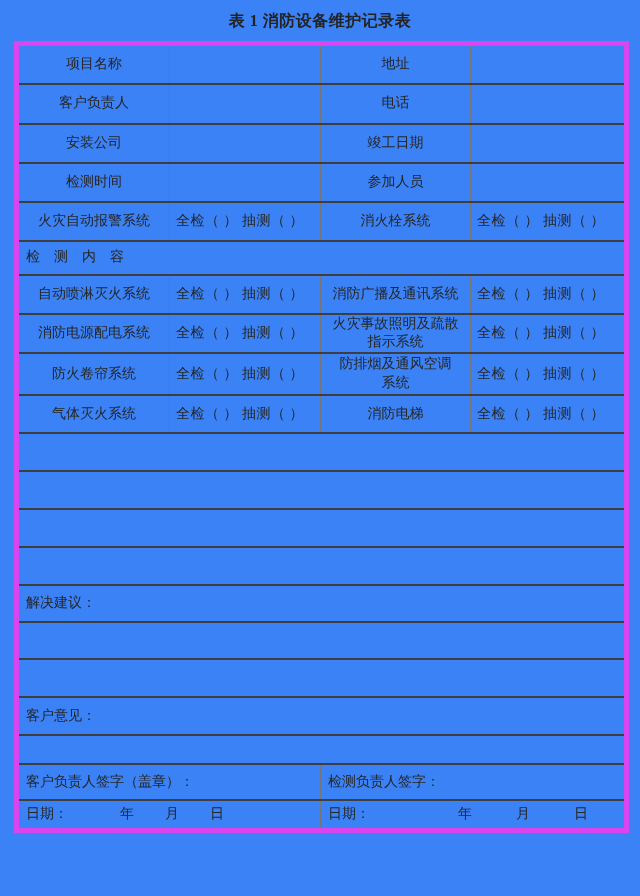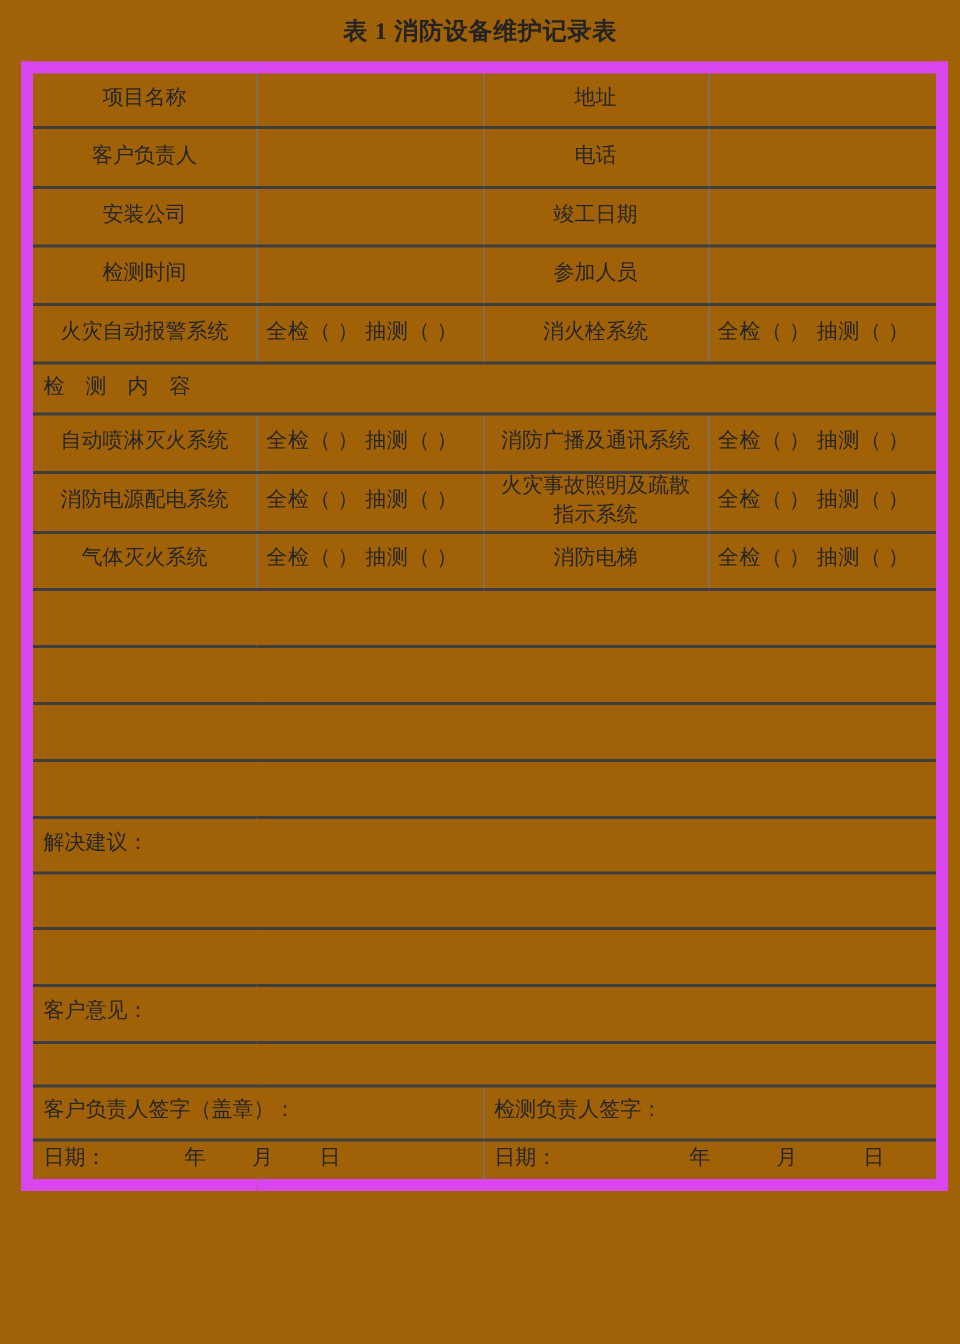--- a/index.html
+++ b/index.html
@@ -1,29 +1,29 @@
 <!DOCTYPE html>
 <html><head>
 <meta charset="utf-8">
 <style>
   html,body { margin:0; padding:0; }
   body { background:#ffffff; font-family:"Liberation Serif","DejaVu Serif",serif; }
   .page {
     position:relative; width:640px; height:896px;
-    background:#a16207; overflow:hidden;
+    background:#3b82f6; overflow:hidden;
   }
   .title {
     padding-top:11px; height:21px;
     text-align:center; font-size:16px; font-weight:600;
     color:#232323; letter-spacing:0.5px;
   }
   table.form {
     border-collapse:collapse; table-layout:fixed;
     width:610px; margin:9px 0 0 14px;
-    border:8px solid #d946ef;
+    border:5px solid #d946ef;
   }
   td {
     border-style:solid;
     border-color:#3e3e3e #757575;
     border-width:2px 1px;
     font-size:14px; color:#262626;
     padding:0; vertical-align:middle; overflow:hidden;
     line-height:1.35;
   }
   td.lab  { text-align:center; }
@@ -92,20 +92,27 @@
         <td class="sys">消防广播及通讯系统</td>
         <td class="chk">全检（ ） 抽测（ ）</td>
       </tr>
       <tr style="height:36px">
         <td class="sys">消防电源配电系统</td>
         <td class="chk">全检（ ） 抽测（ ）</td>
         <td class="sys">火灾事故照明及疏散
 指示系统</td>
         <td class="chk">全检（ ） 抽测（ ）</td>
       </tr>
+      <tr style="height:42px">
+        <td class="sys">防火卷帘系统</td>
+        <td class="chk">全检（ ） 抽测（ ）</td>
+        <td class="sys">防排烟及通风空调
+系统</td>
+        <td class="chk">全检（ ） 抽测（ ）</td>
+      </tr>
       <tr style="height:38px">
         <td class="sys">气体灭火系统</td>
         <td class="chk">全检（ ） 抽测（ ）</td>
         <td class="sys">消防电梯</td>
         <td class="chk">全检（ ） 抽测（ ）</td>
       </tr>
 
       <tr style="height:38px">
           <td class="blank" colspan="4"></td>
         </tr>

